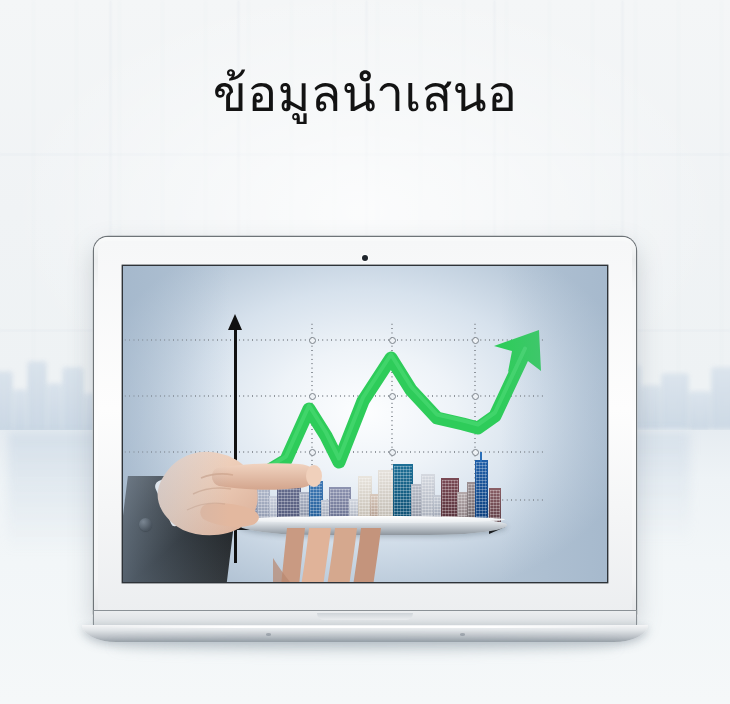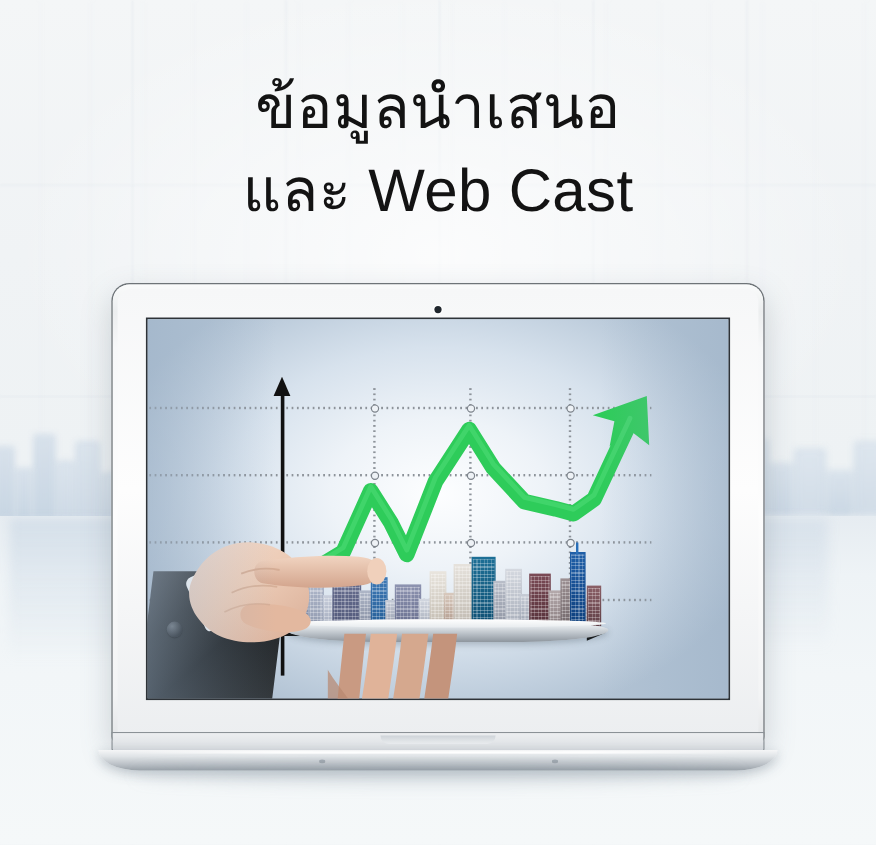--- a/index.html
+++ b/index.html
@@ -48,21 +48,21 @@
     filter:blur(4px);}
   .floor-ref2{position:absolute;right:40px;top:432px;width:170px;height:110px;
     background:linear-gradient(to bottom,rgba(198,212,227,.45),rgba(233,240,246,0));
     filter:blur(5px);}
   .vglow{position:absolute;left:0;right:0;top:0;height:704px;
     background:radial-gradient(ellipse 70% 46% at 50% 30%,rgba(255,255,255,.75),rgba(255,255,255,0) 70%);}
 
   
   .heading{position:absolute;left:0;right:0;top:62px;text-align:center;
     color:#131313;line-height:1.30;letter-spacing:.3px;z-index:6;}
-  .heading .l1{font-size:50px;font-family:Liberation Mono, monospace;}
+  .heading .l1{font-size:50px;}
   .heading .l2{font-size:50px;}
 
   
   .laptop{position:absolute;left:82px;top:237px;width:566px;height:400px;z-index:5;}
   
   .lid{position:absolute;left:12px;top:0;width:542px;height:381px;
     border-radius:14px 14px 4px 4px;
     background:linear-gradient(to bottom,#fafbfb 0%,#eceeef 6%,#f7f8f9 14%,#fdfdfd 50%,#f3f4f5 90%,#e3e5e7 100%);
     box-shadow:0 0 0 1.2px #6e7478, 0 1px 0 1.6px rgba(255,255,255,.6),
                0 10px 26px rgba(90,105,120,.28);}
@@ -175,21 +175,20 @@
     <div class="bld" style="left:162px;width:24px;height:62px;"></div>
   </div>
 
   <div class="floor"></div>
   <div class="floor-ref"></div>
   <div class="floor-ref2"></div>
   <div class="vglow"></div>
 
   <div class="heading">
     <div class="l1">ข้อมูลนำเสนอ</div>
-    <div class="l2">และ Web Cast</div>
   </div>
 
   <div class="laptop">
 
     <div class="lid">
       <div class="lid-inner"></div>
       <div class="cam"></div>
 
       <div class="screen">
         <div class="scr-bg"></div>

